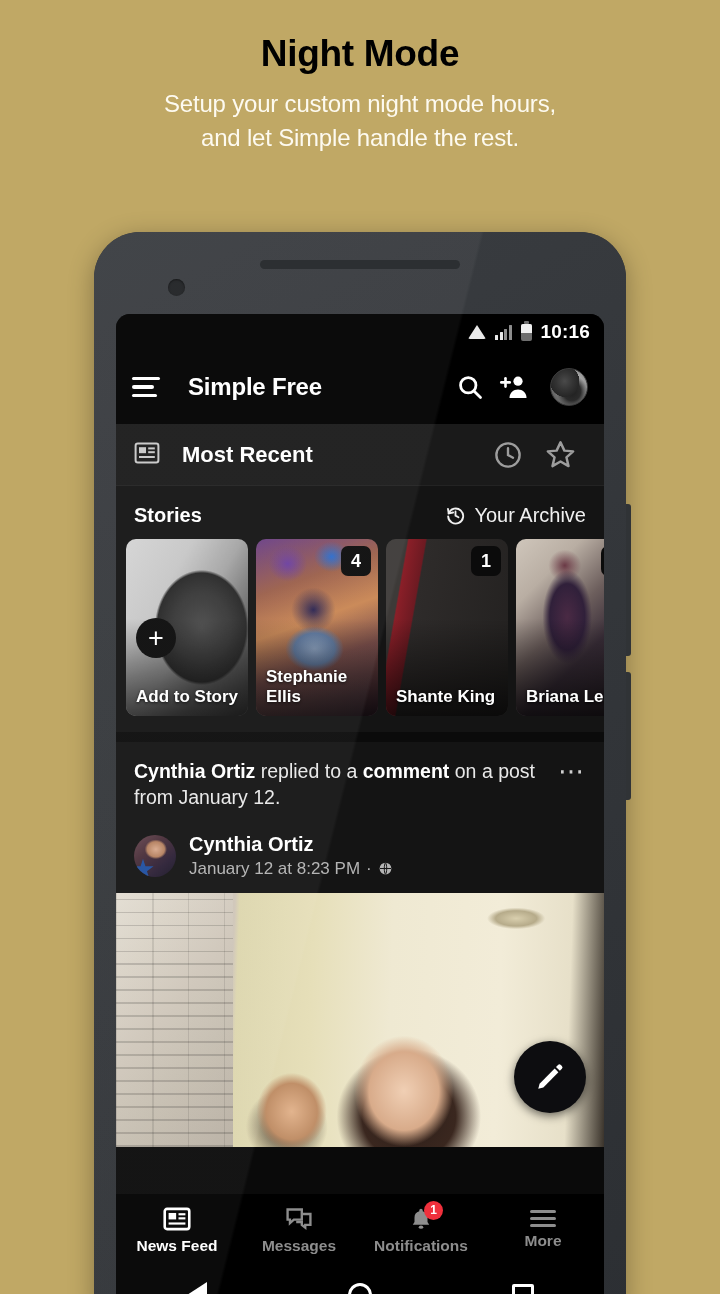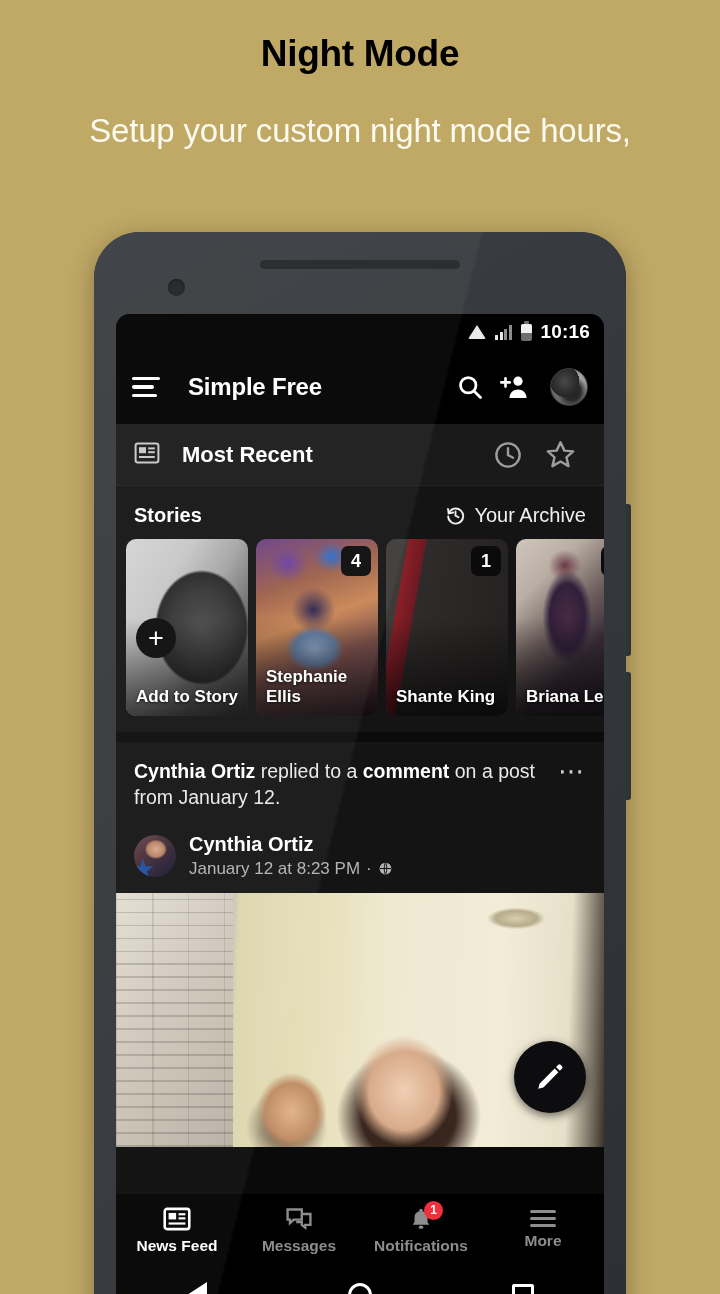--- a/index.html
+++ b/index.html
@@ -10,21 +10,21 @@
   }
   body { background: #c0a865; position: relative; }
 
   
   .promo { position: absolute; top: 0; left: 0; width: 720px; padding-top: 34px; text-align: center; }
   .promo-title {
     font-size: 37px; font-weight: bold; color: #000000;
     letter-spacing: -0.3px; line-height: 1.1;
   }
   .promo-sub {
-    margin-top: 32px; font-size: 33px; color: #fdfaf0;
+    margin-top: 12px; font-size: 24px; color: #fdfaf0;
     line-height: 1.45; font-weight: 400; letter-spacing: -0.2px;
   }
 
   
   .phone {
     position: absolute; left: 94px; top: 232px;
     width: 532px; height: 1100px;
     background: #33363a;
     border-radius: 46px 46px 40px 40px;
     box-shadow: 0 6px 26px rgba(0,0,0,0.30);
@@ -301,20 +301,21 @@
   .cir { width:24px;height:24px;border:3px solid #fff;border-radius:50%; }
   .sq  { width:22px;height:22px;border:3px solid #fff;border-radius:2px; }
 </style>
 </head>
 <body>
 
 <div class="promo">
   <div class="promo-title">Night Mode</div>
   <div class="promo-sub">
     <div>Setup your custom night mode hours,</div>
+    <div>and let Simple handle the rest.</div>
   </div>
 </div>
 
 <div class="phone">
   <div class="btn-power"></div>
   <div class="btn-vol"></div>
   <div class="phone-inner">
     <div class="speaker"></div>
     <div class="cam"></div>
 

